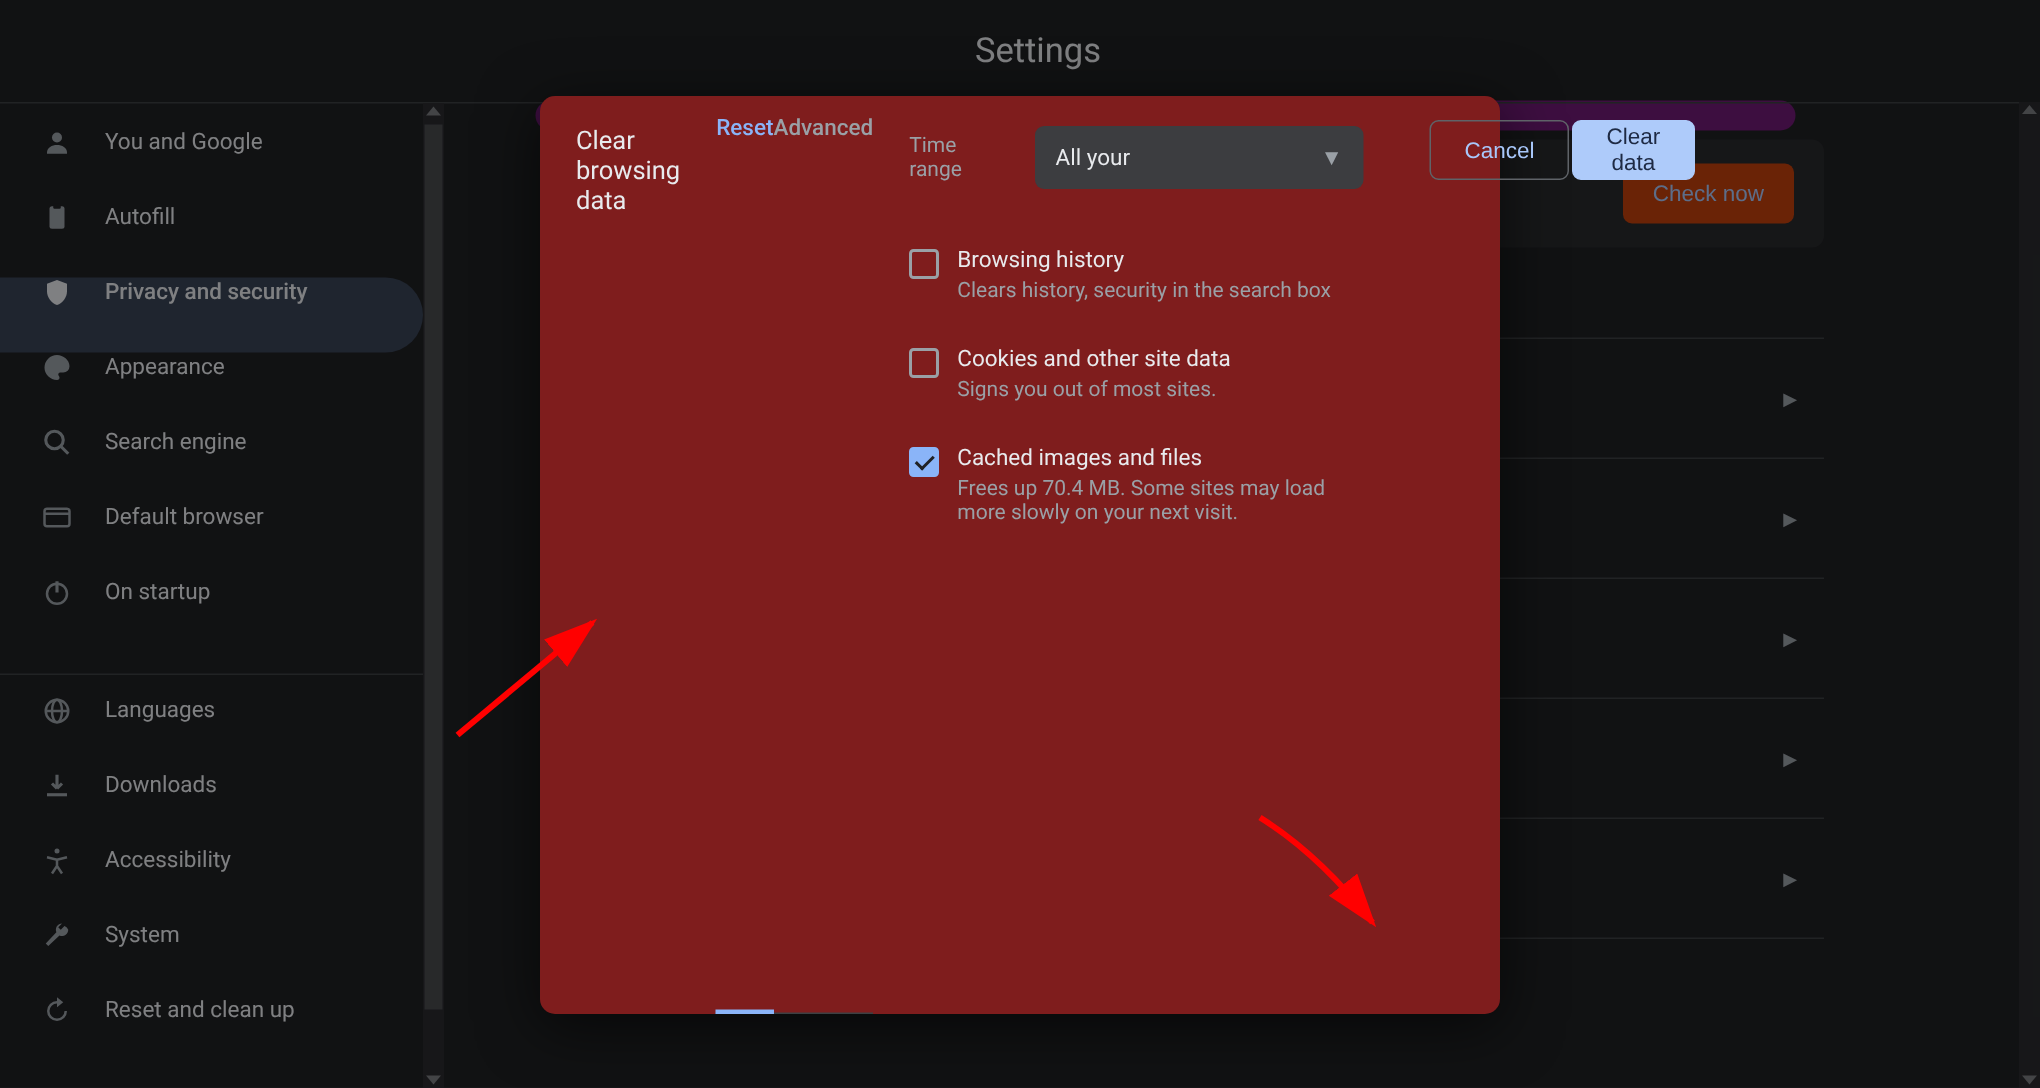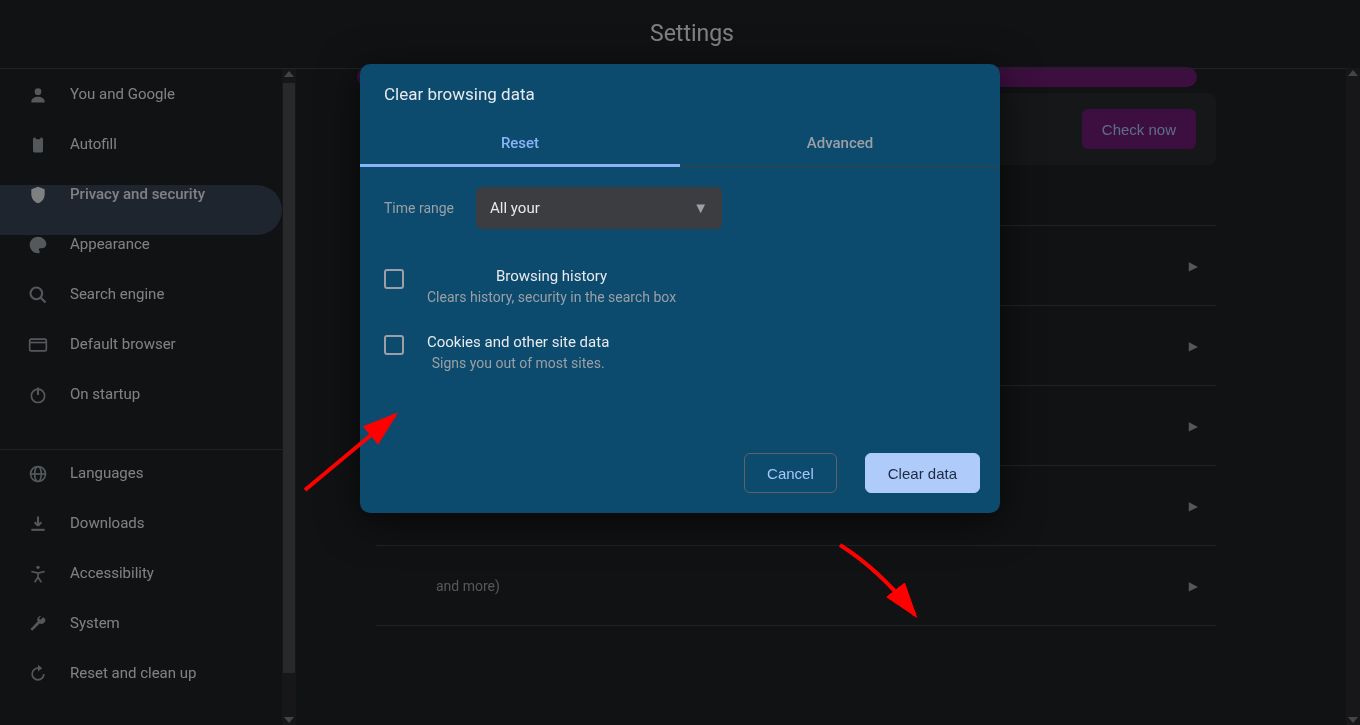--- a/index.html
+++ b/index.html
@@ -82,21 +82,21 @@
   .check-card {
     background: #292a2d;
     border-radius: 8px;
     height: 72px;
     width: 840px;
     display:flex; align-items:center; justify-content:flex-end;
     padding: 0 20px;
     margin-bottom: 60px;
   }
   .check-btn {
-    background: #701a75;
+    background: #c2410c;
     color: #a8c7fa;
     border: none;
     border-radius: 6px;
     height: 40px;
     padding: 0 20px;
     font-size: 15px; font-weight: 500;
     cursor: pointer;
   }
   .row {
     height: 80px; width: 840px;
@@ -115,60 +115,60 @@
   }
   
   .modal-backdrop {
     position: absolute; inset: 0;
     z-index: 10;
     display:flex; align-items:flex-start; justify-content:center;
     padding-top: 64px;
     pointer-events: none;
   }
   .modal {
-    width: 640px; height: 449px;
-    background: #0c4a6e;
+    width: 640px; height: 612px;
+    background: #7f1d1d;
     border-radius: 10px;
     box-shadow: 0 8px 40px rgba(0,0,0,0.6);
     pointer-events: auto;
-    display:flex; flex-direction:column;
+    display:flex; flex-direction:row;
     position: relative;
   }
   .modal-title { font-size: 17px; padding: 20px 24px 18px; color:#e8eaed;}
   .tabs { display:flex; border-bottom: 1px solid #3c4043;}
   .tab {
     flex:1; text-align:center; padding: 12px 0;
     font-size: 15px; font-weight:500; color:#9aa0a6;
     cursor:pointer;
   }
   .tab.active { color:#8ab4f8; border-bottom: 3px solid #8ab4f8; margin-bottom:-1px;}
   .modal-body { padding: 20px 24px; flex:1;}
   .time-row { display:flex; align-items:center; gap: 22px; margin-bottom: 24px;}
   .time-label { color:#9aa0a6; font-size:14px;}
   .select {
     background:#3c3d40; border:none; border-radius:6px;
     height:42px; width:246px; padding: 0 14px;
     display:flex; align-items:center; justify-content:space-between;
     color:#e8eaed; font-size:15px; cursor:pointer;
   }
-  .opt-row { display:flex; gap:23px; padding: 14px 0; text-align: center;}
+  .opt-row { display:flex; gap:12px; padding: 14px 0;}
   .cb {
     width:20px; height:20px; border:2px solid #9aa0a6; border-radius:3px;
     margin-top:2px; flex-shrink:0; cursor:pointer; position:relative;
   }
   .cb.checked { background:#8ab4f8; border-color:#8ab4f8;}
   .cb.checked::after{
     content:""; position:absolute; left:5px; top:1px;
     width:5px; height:10px; border:solid #202124;
     border-width: 0 2.5px 2.5px 0; transform: rotate(45deg);
   }
   .opt-title { font-size:15px; color:#e8eaed; margin-bottom:4px;}
   .opt-desc { font-size:14px; color:#9aa0a6;}
   .modal-footer {
-    display:flex; justify-content:flex-end; gap:28px;
+    display:flex; justify-content:flex-end; gap:2px;
     padding: 16px 20px 20px;
   }
   .btn {
     height:40px; padding:0 22px; border-radius:6px;
     font-size:15px; font-weight:500; cursor:pointer;
   }
   .btn-cancel { background:transparent; border:1px solid #5f6368; color:#a8c7fa;}
   .btn-primary { background:#aecbfa; border:1px solid #aecbfa; color:#1e2a44;text-align:center;}
   
   .arrow {
@@ -346,20 +346,27 @@
         <div>
           <div class="opt-title">Browsing history</div>
           <div class="opt-desc">Clears history, security in the search box</div>
         </div>
       </div>
       <div class="opt-row">
         <div class="cb"></div>
         <div>
           <div class="opt-title">Cookies and other site data</div>
           <div class="opt-desc">Signs you out of most sites.</div>
+        </div>
+      </div>
+      <div class="opt-row">
+        <div class="cb checked"></div>
+        <div>
+          <div class="opt-title">Cached images and files</div>
+          <div class="opt-desc">Frees up 70.4 MB. Some sites may load more slowly on your next visit.</div>
         </div>
       </div>
     </div>
     <div class="modal-footer">
       <button class="btn btn-cancel">Cancel</button>
       <button class="btn btn-primary">Clear data</button>
     </div>
   </div>
 </div>
 

